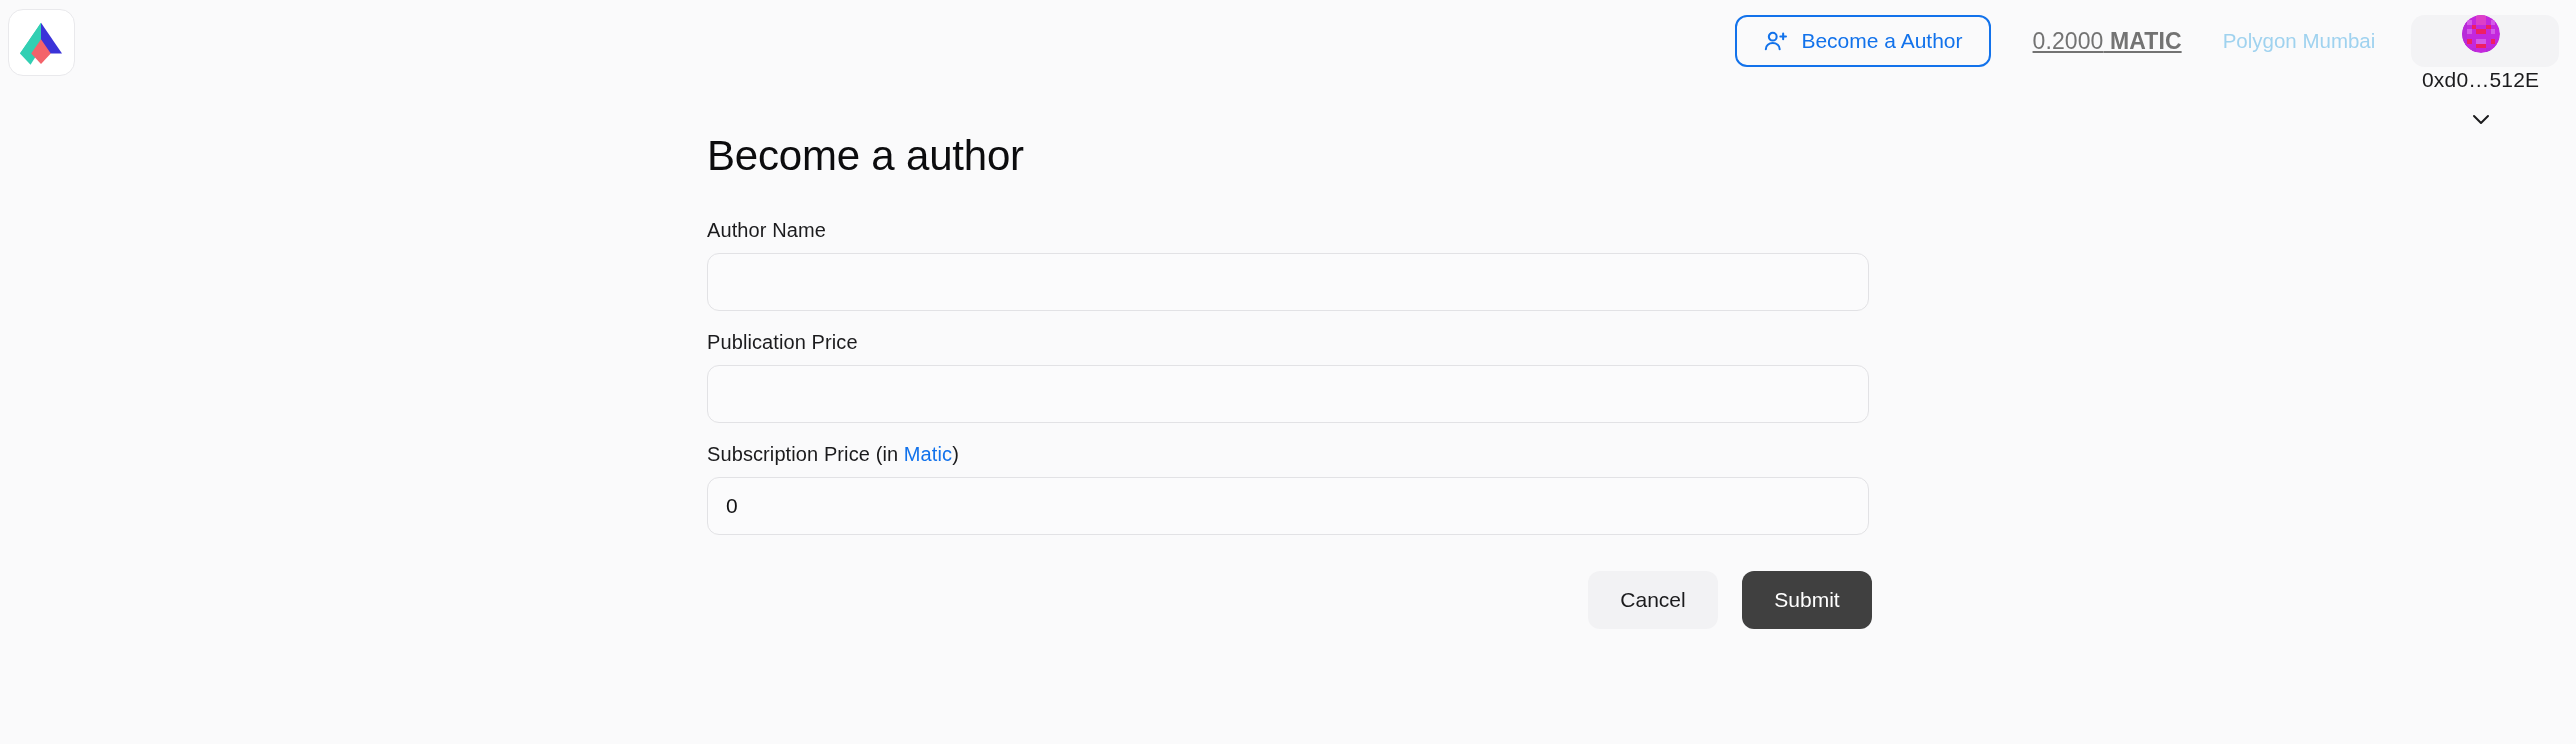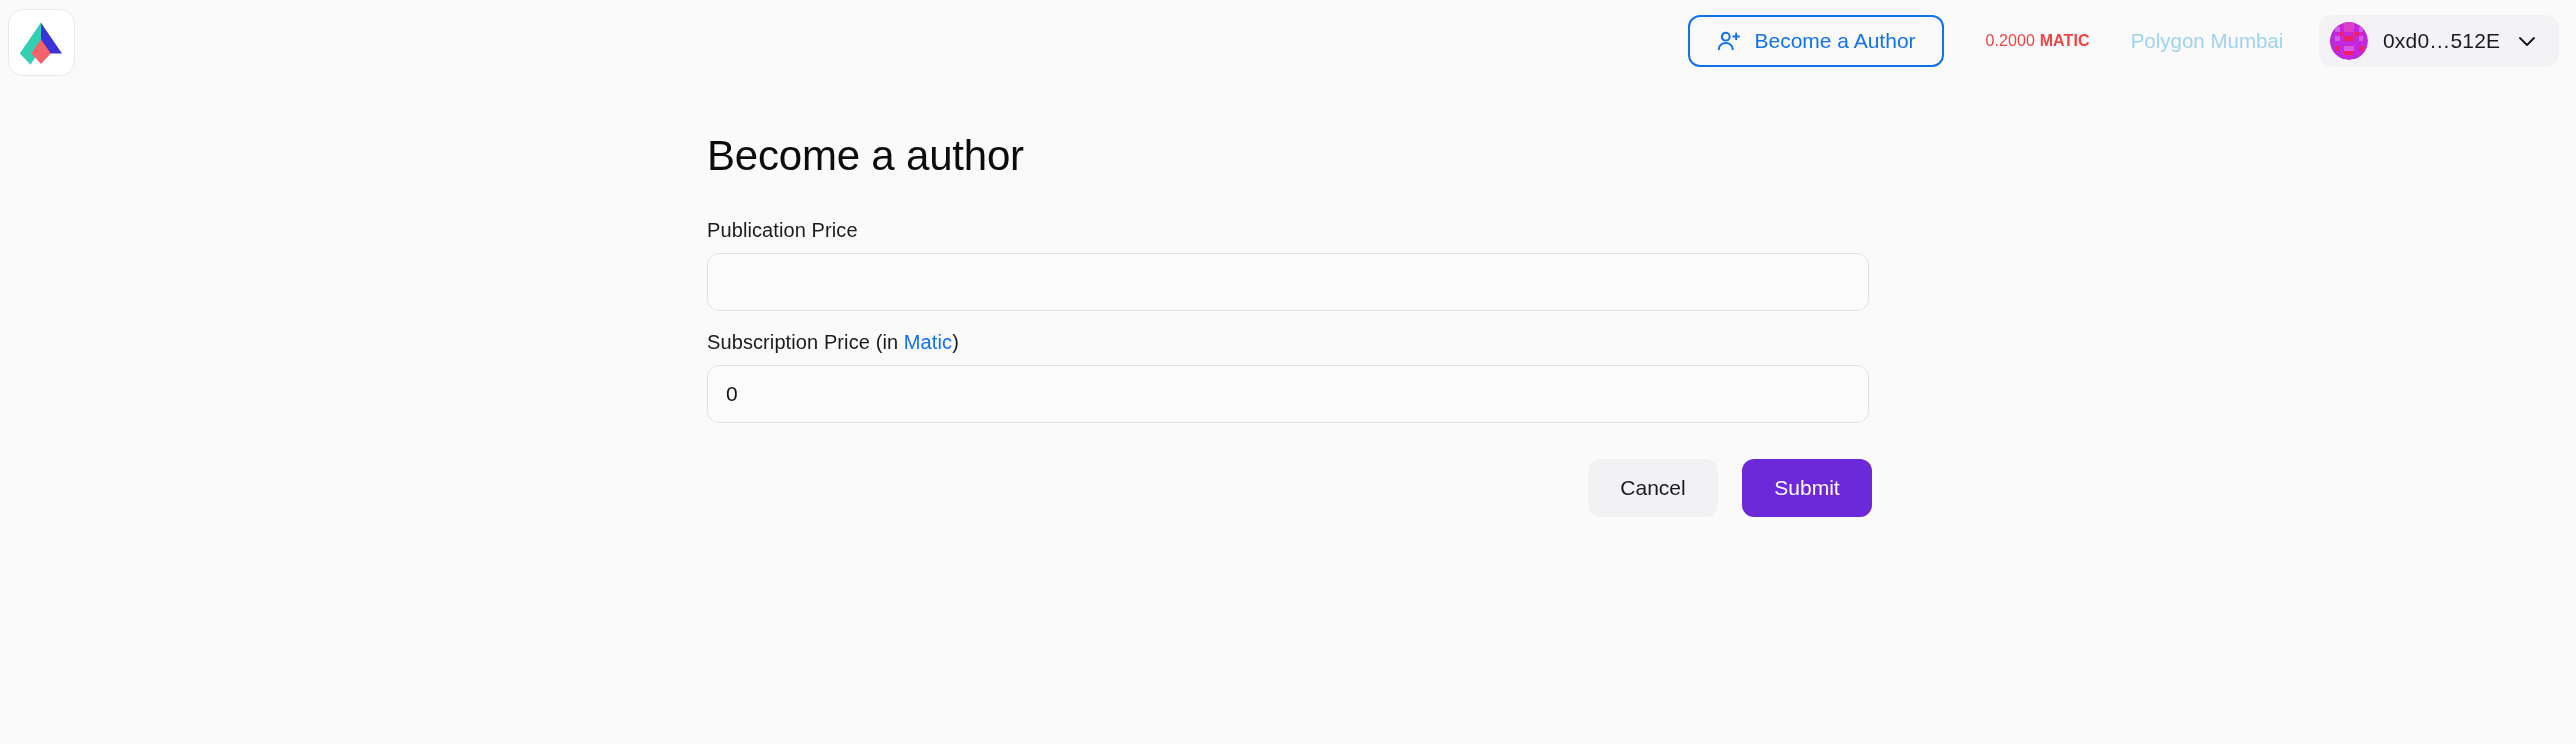--- a/index.html
+++ b/index.html
@@ -63,24 +63,25 @@
     color: #1272eb;
     font-size: 21px;
     font-family: "Liberation Sans", sans-serif;
     cursor: pointer;
     white-space: nowrap;
   }
   .become-author-btn .pa-icon { display: flex; align-items: center; }
 
   .balance {
     margin-left: 42px;
-    font-size: 16px;
-    color: #ef4444;
+    font-size: 23px;
+    color: #737373;
     white-space: nowrap;
     letter-spacing: 0.1px;
+    text-decoration: underline;
   }
   .balance .sym { font-weight: bold; }
 
   .network {
     margin-left: 41px;
     font-size: 20.5px;
     color: #9fd2ef;
     white-space: nowrap;
   }
 
@@ -88,20 +89,21 @@
     margin-left: 36px;
     display: inline-flex;
     align-items: center;
     gap: 15px;
     height: 52px;
     padding: 0 20px 0 10.6px;
     background: #f3f3f5;
     border-radius: 13.6px;
     cursor: pointer;
     white-space: nowrap;
+    flex-direction: column;
   }
   .avatar {
     width: 38px;
     height: 38px;
     border-radius: 50%;
     overflow: hidden;
     flex: 0 0 auto;
     display: block;
   }
   .wallet-addr {
@@ -180,21 +182,21 @@
     font-size: 21px;
     font-family: "Liberation Sans", sans-serif;
     color: #1b1b1d;
     cursor: pointer;
   }
 
   .btn-submit {
     height: 58px;
     min-width: 130px;
     padding: 0 26px;
-    background: #6d28d9;
+    background: #404040;
     border: none;
     border-radius: 12px;
     font-size: 21px;
     font-family: "Liberation Sans", sans-serif;
     color: #ffffff;
     cursor: pointer;
   }
 </style>
 </head>
 <body>
@@ -276,20 +278,24 @@
 
   </div>
 </div>
 
 <div class="main">
 
   <h1 class="page-title">Become a author</h1>
 
   <form class="form">
 
+    <div class="field">
+      <label class="field-label">Author Name</label>
+      <input class="text-input" type="text" placeholder="" style="">
+    </div>
 
     <div class="field">
       <label class="field-label">Publication Price</label>
       <input class="text-input" type="text" placeholder="" style="">
     </div>
 
     <div class="field">
       <label class="field-label"><span>Subscription Price (in </span><a class="link" href="#">Matic</a><span>)</span></label>
       <input class="text-input" type="text" placeholder="" value="0" style="">
     </div>

